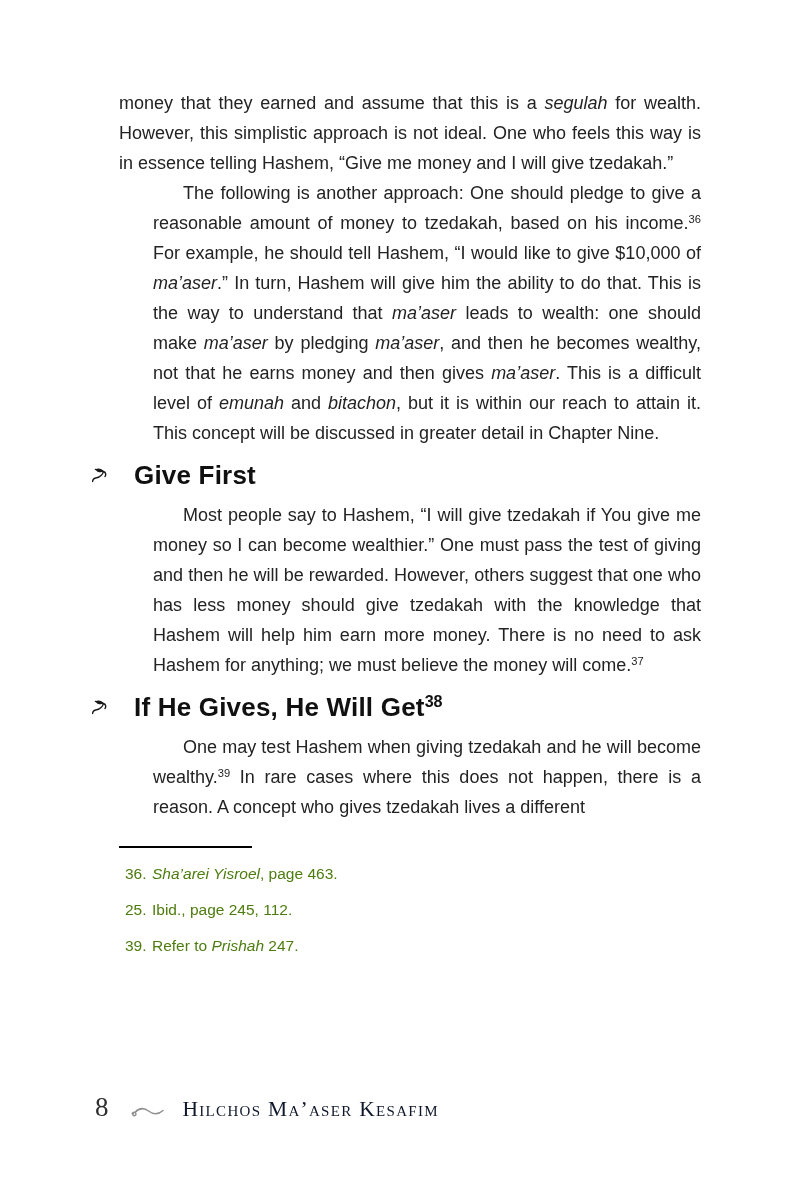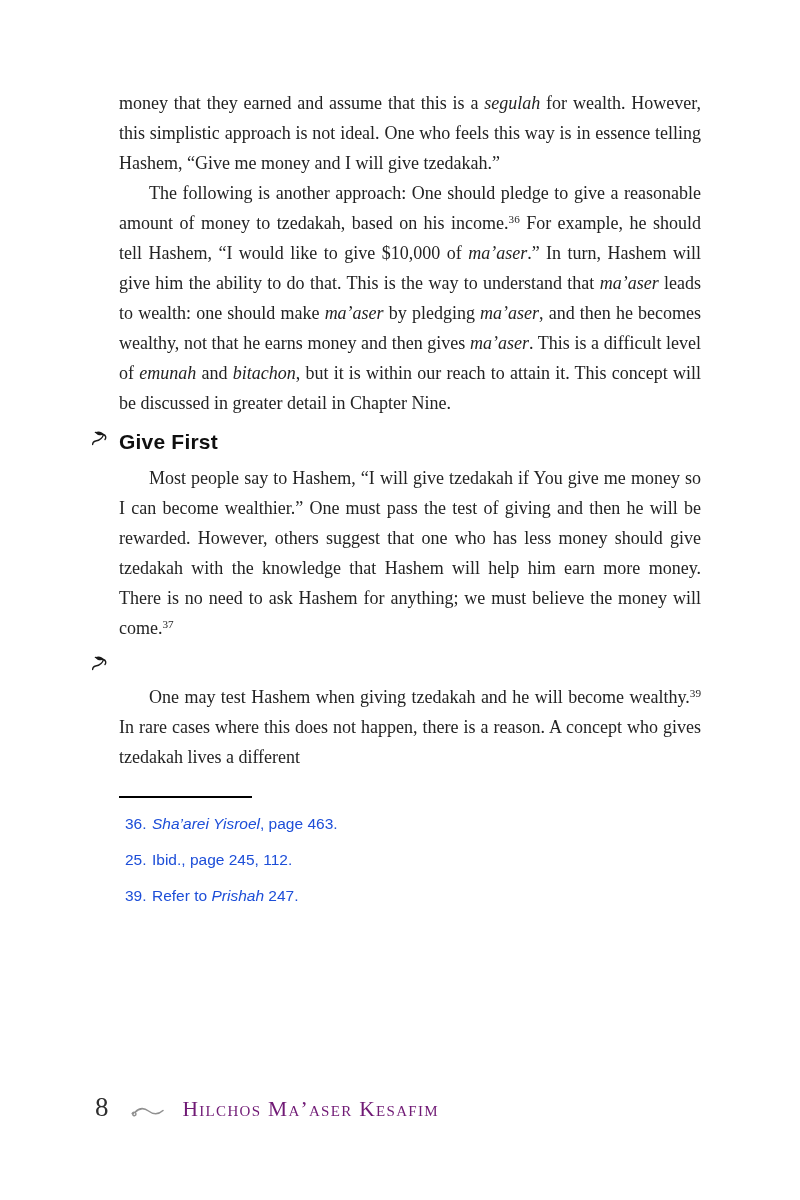--- a/index.html
+++ b/index.html
@@ -12,53 +12,53 @@
     background: #ffffff;
     font-family: "Liberation Sans", "DejaVu Sans", sans-serif;
     color: #232323;
     overflow: hidden;
   }
   .para {
     margin: 0;
     font-size: 18px;
     line-height: 30px;
     text-align: justify;
-    font-family: Liberation Serif, serif;
   }
-  .para.indent { text-indent: 30px; }
+  .para.indent { text-indent: 30px; margin-left: 34px; }
   sup.fnref {
     font-size: 62%;
     line-height: 0;
     vertical-align: baseline;
     position: relative;
     top: -0.55em;
     letter-spacing: 0;
   }
   .heading {
     display: flex;
-    gap: 8px;
+    align-items: center;
+    gap: 23px;
     margin: 12px 0 9px -29px;
-    font-size: 21px;
+    font-size: 26px;
     font-weight: bold;
     color: #101010;
     letter-spacing: 0.2px;
   }
   .heading .orn { display: inline-flex; flex: 0 0 auto; }
   .fn-rule {
     width: 133px;
     height: 2px;
     background: #000000;
     margin: 24px 0 14px 0;
   }
   .footnote {
     display: flex;
     margin: 0 0 13px 6px;
     font-size: 15.5px;
     line-height: 23px;
-    color: #1d4ed8;
+    color: #4d7c0f;
   }
   .fn-num { flex: 0 0 27px; }
   .fn-text { flex: 1 1 auto; text-align: justify; }
   .footer {
     position: absolute;
     left: 95px;
     top: 1092px;
     display: flex;
     align-items: baseline;
     color: #2e2e2e;
@@ -72,21 +72,21 @@
     align-self: center;
     margin: 6px 17px 0 21px;
     display: inline-flex;
   }
   .book-title {
     font-family: "Liberation Serif", "DejaVu Serif", serif;
     font-variant: small-caps;
     font-size: 21.5px;
     letter-spacing: 1.3px;
     line-height: 30px;
-    color: #701a75;
+    color: #0f172a;
   }
   i { font-style: italic; }
 </style>
 </head>
 <body>
 
 <main class="page">
 
   <p class="para"><span>money that they earned and assume that this is a </span><i>segulah</i><span> for wealth. However, this simplistic approach is not ideal. One who feels this way is in essence telling Hashem, “Give me money and I will give tzedakah.”</span></p>
 
@@ -106,20 +106,21 @@
   <p class="para indent"><span>Most people say to Hashem, “I will give tzedakah if You give me money so I can become wealthier.” One must pass the test of giving and then he will be rewarded. However, others suggest that one who has less money should give tzedakah with the knowledge that Hashem will help him earn more money. There is no need to ask Hashem for anything; we must believe the money will come.</span><sup class="fnref">37</sup></p>
 
   <h2 class="heading">
     <span class="orn">
       <svg width="21" height="18" viewBox="0 0 21 18" aria-hidden="true">
         <path d="M13.5 4.5 C12 1.4 8 0.9 5.4 2.4 C7 5.4 11 6 13.5 4.5 Z" fill="#1a1a1a"></path>
         <path d="M5.4 2.4 C9 3.4 12 4 13.5 4.5 C15.9 5.5 16.4 7.9 15 9.4" fill="none" stroke="#1a1a1a" stroke-width="1.4" stroke-linecap="round"></path>
         <path d="M13.5 4.5 C12.5 8 9.5 10.4 5.6 11 C4 11.3 2.6 12.6 2.6 14.6" fill="none" stroke="#1a1a1a" stroke-width="1.3" stroke-linecap="round"></path>
       </svg>
     </span>
+    <span class="heading-text"><span>If He Gives, He Will Get</span><sup class="fnref">38</sup></span>
   </h2>
 
   <p class="para indent"><span>One may test Hashem when giving tzedakah and he will become wealthy.</span><sup class="fnref">39</sup><span> In rare cases where this does not happen, there is a reason. A concept who gives tzedakah lives a different</span></p>
 
   <div class="fn-rule"></div>
 
   <div class="footnote">
     <span class="fn-num">36.</span>
     <span class="fn-text"><i>Sha’arei Yisroel</i><span>, page 463.</span></span>
   </div>

